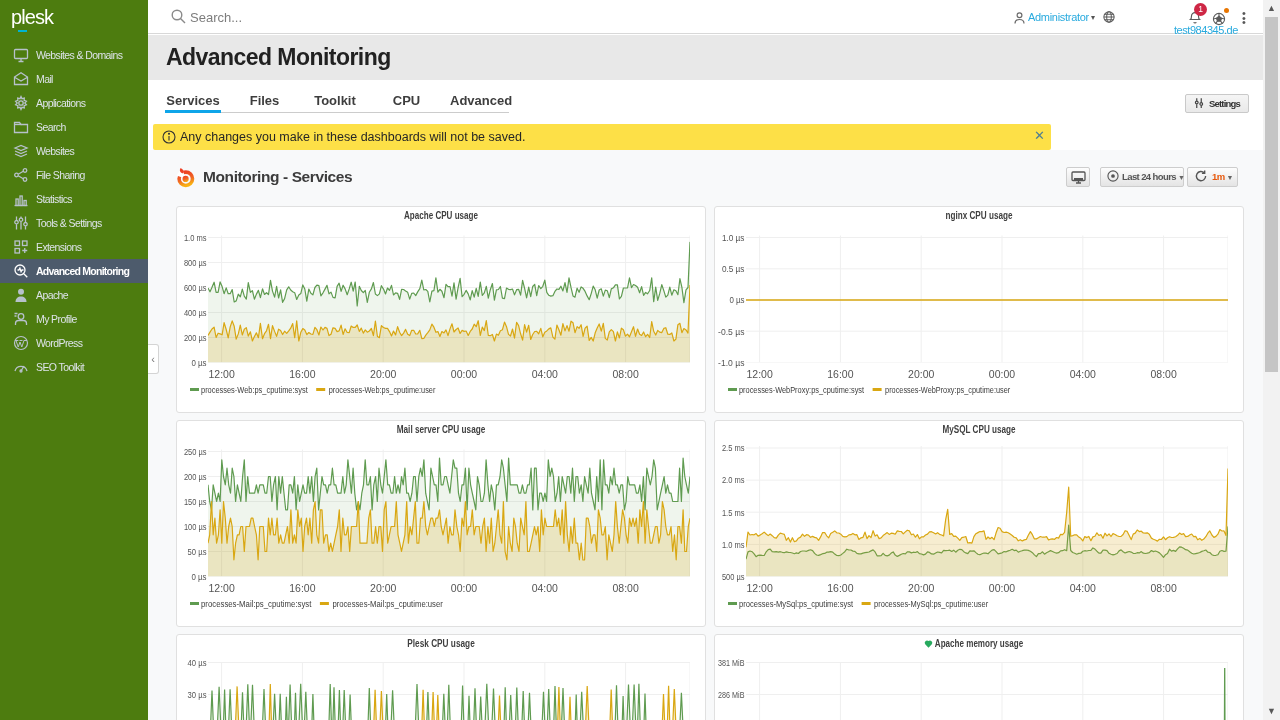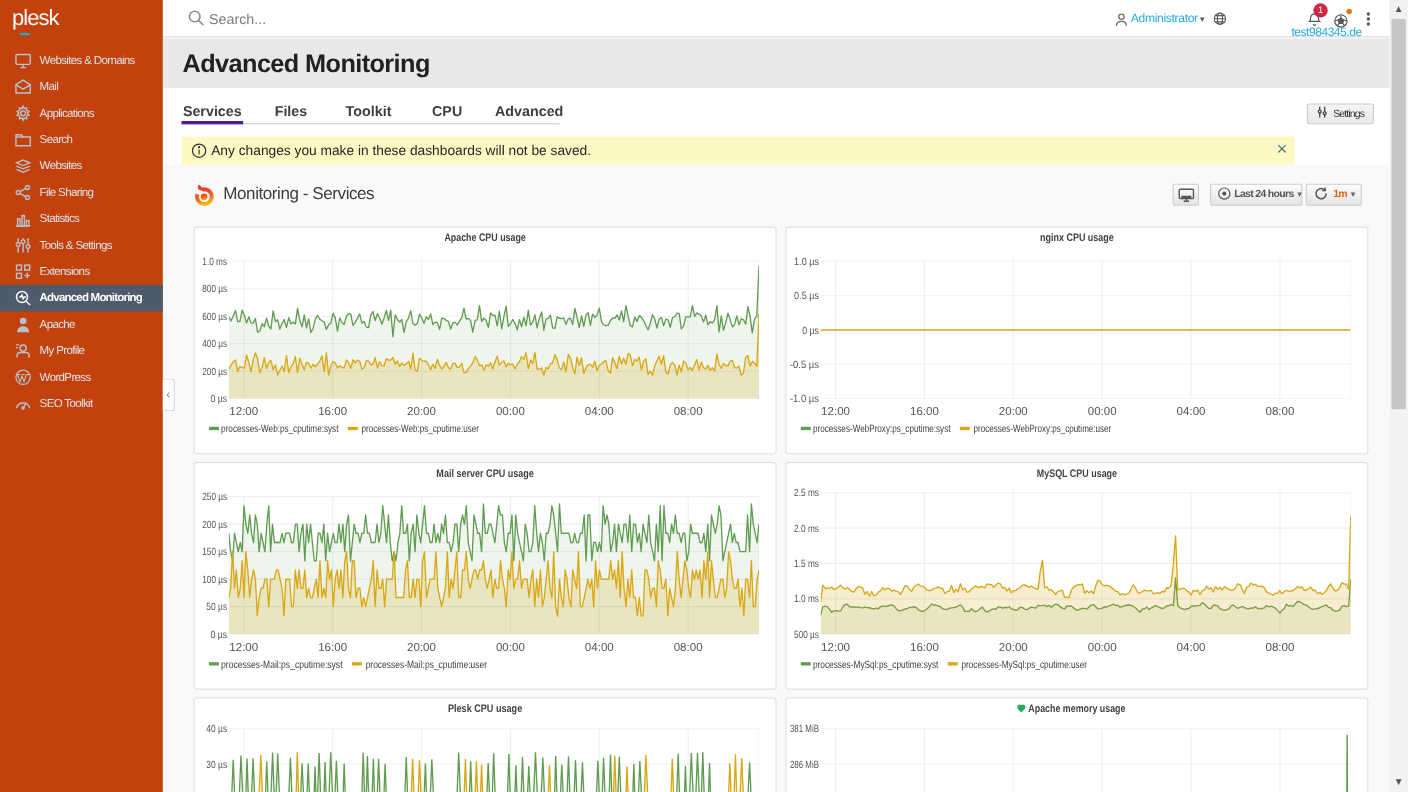--- a/index.html
+++ b/index.html
@@ -1,42 +1,42 @@
 <!DOCTYPE html>
 <html><head>
 <meta charset="utf-8">
 <style>
 * { margin:0; padding:0; box-sizing:border-box; }
 html,body { width:1280px; height:720px; overflow:hidden; font-family:"Liberation Sans",sans-serif; background:#fff; }
-.sidebar { position:absolute; left:0; top:0; width:148px; height:720px; background:#c2410c; z-index:5; }
+.sidebar { position:absolute; left:0; top:0; width:148px; height:720px; background:#4d7c0f; z-index:5; }
 .logo { position:absolute; left:11px; top:6px; color:#fff; font-size:20px; font-weight:400; letter-spacing:-0.9px; }
 .logo-dash { position:absolute; left:18px; top:30px; width:9px; height:2px; background:#00b4d2; }
 .menu { position:absolute; top:43px; left:0; width:148px; }
 .mi { position:relative; height:24px; line-height:24px; color:#dde3e9; font-size:10.5px; letter-spacing:-0.6px; white-space:nowrap; }
 .mi .ic { position:absolute; left:13px; top:4px; width:16px; height:16px; }
 .mi .tx { position:absolute; left:36px; top:0; }
 .mi.sel { background:#4d5b6c; }
 .collapse { position:absolute; left:148px; top:344px; width:11px; height:30px; background:#fff; border:1px solid #d4d4d4; border-left:none; border-radius:0 3px 3px 0; color:#7a7a7a; font-size:11px; text-align:center; line-height:28px; z-index:6; }
 .topbar { position:absolute; left:148px; top:0; width:1115px; height:34px; background:#fff; border-bottom:1px solid #d8d8d8; }
 .search-txt { position:absolute; left:190px; top:10px; font-size:13px; color:#7d7d7d; }
 .admin { position:absolute; left:1028px; top:11px; font-size:11px; letter-spacing:-0.3px; color:#28aade; }
 .host { position:absolute; left:1174px; top:10.5px; font-size:11px; letter-spacing:-0.45px; color:#28aade;margin-top:13px; }
 .titleband { position:absolute; left:148px; top:35px; width:1115px; height:45px; background:#e8e8e8; }
 .h1 { position:absolute; left:18px; top:9px; font-size:23px; font-weight:700; color:#212121; letter-spacing:-0.55px; }
 .tabsrow { position:absolute; left:148px; top:80px; width:1115px; height:44px; background:#fff; }
 .tabline { position:absolute; left:17px; top:32px; width:344px; height:1px; background:#ccc; }
 .tab { position:absolute; top:14px; font-size:13px; line-height:13px; font-weight:700; color:#3d3d3d; text-align:center; }
-.tab.active { border-bottom:3px solid #4c1d95; padding-bottom:3px; }
-.settings-btn { position:absolute; right:14px; top:14px; height:19px; padding:0 8px 0 7px; background:linear-gradient(#f5f5f5,#e9e9e9); border:1px solid #c9c9c9; border-radius:2px; font-size:9.5px; letter-spacing:-0.8px; font-weight:400; color:#333; line-height:17px; }
-.banner { position:absolute; left:165px; top:124px; width:1012px; height:26px; background:#fef9c3; border-radius:2px; }
+.tab.active { border-bottom:3px solid #0ea5e9; padding-bottom:3px; }
+.settings-btn { position:absolute; right:14px; top:14px; height:19px; padding:0 8px 0 7px; background:linear-gradient(#f5f5f5,#e9e9e9); border:1px solid #c9c9c9; border-radius:2px; font-size:9.5px; letter-spacing:-0.8px; font-weight:700; color:#333; line-height:17px; }
+.banner { position:absolute; left:153px; top:124px; width:898px; height:26px; background:#fde047; border-radius:2px; }
 .banner .msg { position:absolute; left:27px; top:6px; font-size:12.5px; color:#262626; }
 .banner .x { position:absolute; right:6px; top:4px; font-size:13px; color:#4d7d94; }
 .grafarea { position:absolute; left:148px; top:150px; width:1115px; height:570px; background:#f8f9fa; }
 .grafhead { position:absolute; left:15px; top:5px; width:1100px; height:44px; }
-.gtitle { position:absolute; left:40px; top:13px; font-size:15.5px; letter-spacing:-0.4px; color:#3c3c3c; }
+.gtitle { position:absolute; left:40px; top:13px; font-size:15.5px; letter-spacing:-0.4px; color:#3c3c3c;font-weight:bold; }
 .gbtn { position:absolute; top:12px; height:20px; background:linear-gradient(#fdfdfd,#e4e4e4); border:1px solid #cdcdcd; border-radius:2px; font-size:9.5px; letter-spacing:-0.6px; font-weight:700; color:#555; white-space:nowrap; }
 .panel { position:absolute; width:530px; height:207px; background:#fff; border:1px solid #e0e0e0; border-radius:3px; }
 .panel svg { display:block; }
 .sb { position:absolute; right:0; top:0; width:17px; height:720px; background:#f2f2f2; z-index:10; }
 .sb .thumb { position:absolute; left:2px; top:17px; width:13px; height:355px; background:#c5c5c5; }
 .sb .ar { position:absolute; left:0; width:17px; height:17px; background:#f2f2f2; color:#575757; font-size:9px; text-align:center; line-height:17px; }
 svg text { font-family:"Liberation Sans",sans-serif; }
 </style>
 </head>
 <body>

